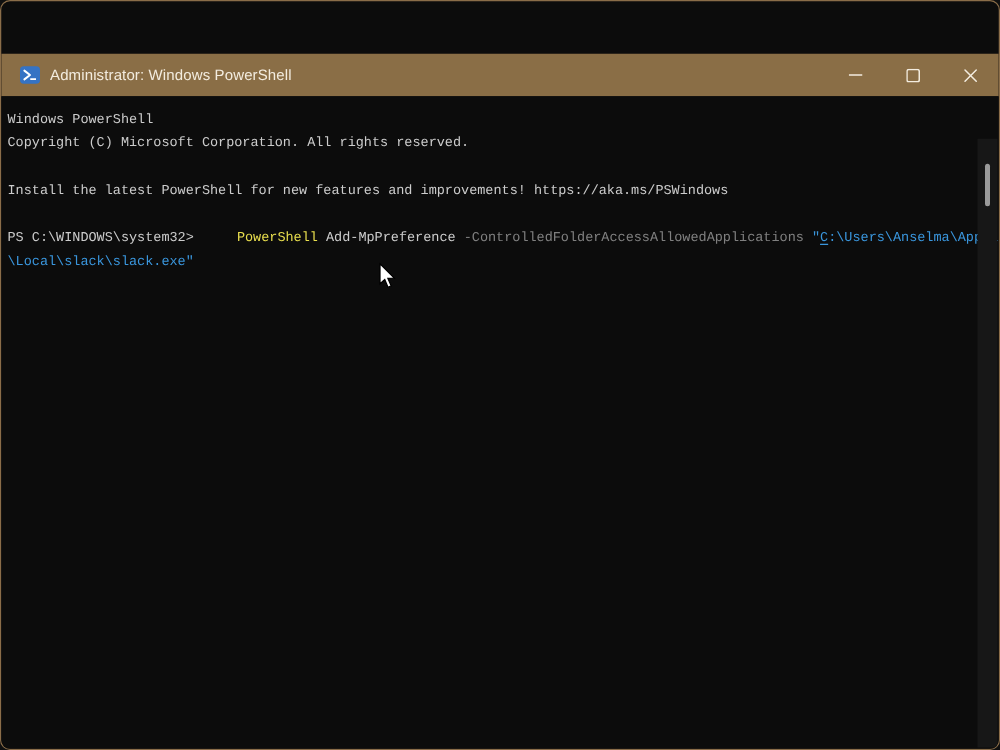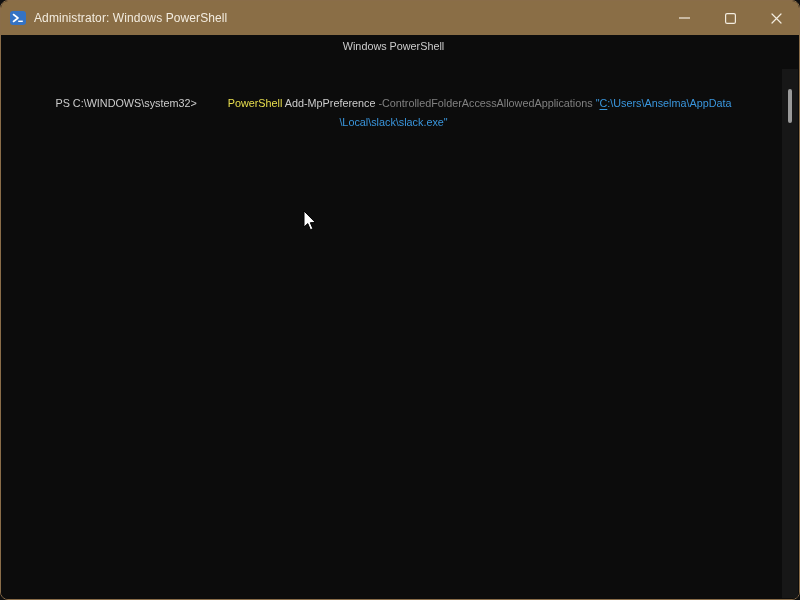--- a/index.html
+++ b/index.html
@@ -10,44 +10,44 @@
     border:1px solid #8a6d49;
     border-radius:8px;
     overflow:hidden;
     display:flex; flex-direction:column;
     background:#0c0c0c;
   }
   .titlebar {
     height:34px; flex:0 0 34px;
     background:#8a6e46;
     display:flex; align-items:center;
-    padding-left:9px;
+    padding-left:15px;
     user-select:none;
+    margin-top:42px;
   }
   .ps-icon { width:16px; height:16px; margin-right:8px; flex:0 0 16px; }
   .title-text {
     color:#f3ecdf; font-size:12px; letter-spacing:.1px;
     white-space:nowrap;
   }
   .titlebar-spacer { flex:1; }
   .winbtn {
     width:46px; height:34px;
     display:flex; align-items:center; justify-content:center;
     background:transparent; border:none; cursor:default;
   }
   .winbtn svg { display:block; }
   .terminal {
     position:relative; flex:1;
     background:#0c0c0c;
-    font-family:Liberation Sans, sans-serif;
+    font-family:Liberation Mono, monospace;
     font-size:10.8px; line-height:19px;
     color:#cccccc;
-    padding:2px 18px 0 5px;
+    padding:10px 18px 0 5px;
     cursor:text;
-    text-align:center;
   }
   .line { white-space:pre; min-height:19px; }
   .tok-cmd    { color:#e9df4e;margin-left:28px; }
   .tok-arg    { color:#cccccc; }
   .tok-param  { color:#808080; }
   .tok-string { color:#3a96dd; }
   .cursor-underline { text-decoration:underline; text-underline-offset:2px; }
   .scrollbar {
     position:absolute; top:34px; right:1px; bottom:1px; width:16px;
     background:#171717;
@@ -90,21 +90,23 @@
     </button>
     <button class="winbtn" title="">
       <svg width="11" height="11" viewBox="0 0 11 11">
         <path d="M1 1 L10 10 M10 1 L1 10" stroke="#f3ecdf" stroke-width="1.2" stroke-linecap="round"></path>
       </svg>
     </button>
   </div>
 
   <div class="terminal">
     <div class="line"><span>Windows PowerShell</span></div>
+    <div class="line"><span>Copyright (C) Microsoft Corporation. All rights reserved.</span></div>
     <div class="line"></div>
+    <div class="line"><span>Install the latest PowerShell for new features and improvements! https://aka.ms/PSWindows</span></div>
     <div class="line"></div>
     <div class="line"><span>PS C:\WINDOWS\system32&gt; </span><span class="tok-cmd">PowerShell</span><span class="tok-arg"> Add-MpPreference</span><span class="tok-param"> -ControlledFolderAccessAllowedApplications</span><span class="tok-string"> "</span><span class="tok-string cursor-underline">C</span><span class="tok-string">:\Users\Anselma\AppData</span></div>
     <div class="line"><span class="tok-string">\Local\slack\slack.exe"</span></div>
 
     <div class="scrollbar">
       <div class="scroll-thumb"></div>
     </div>
   </div>
 
 </div>

